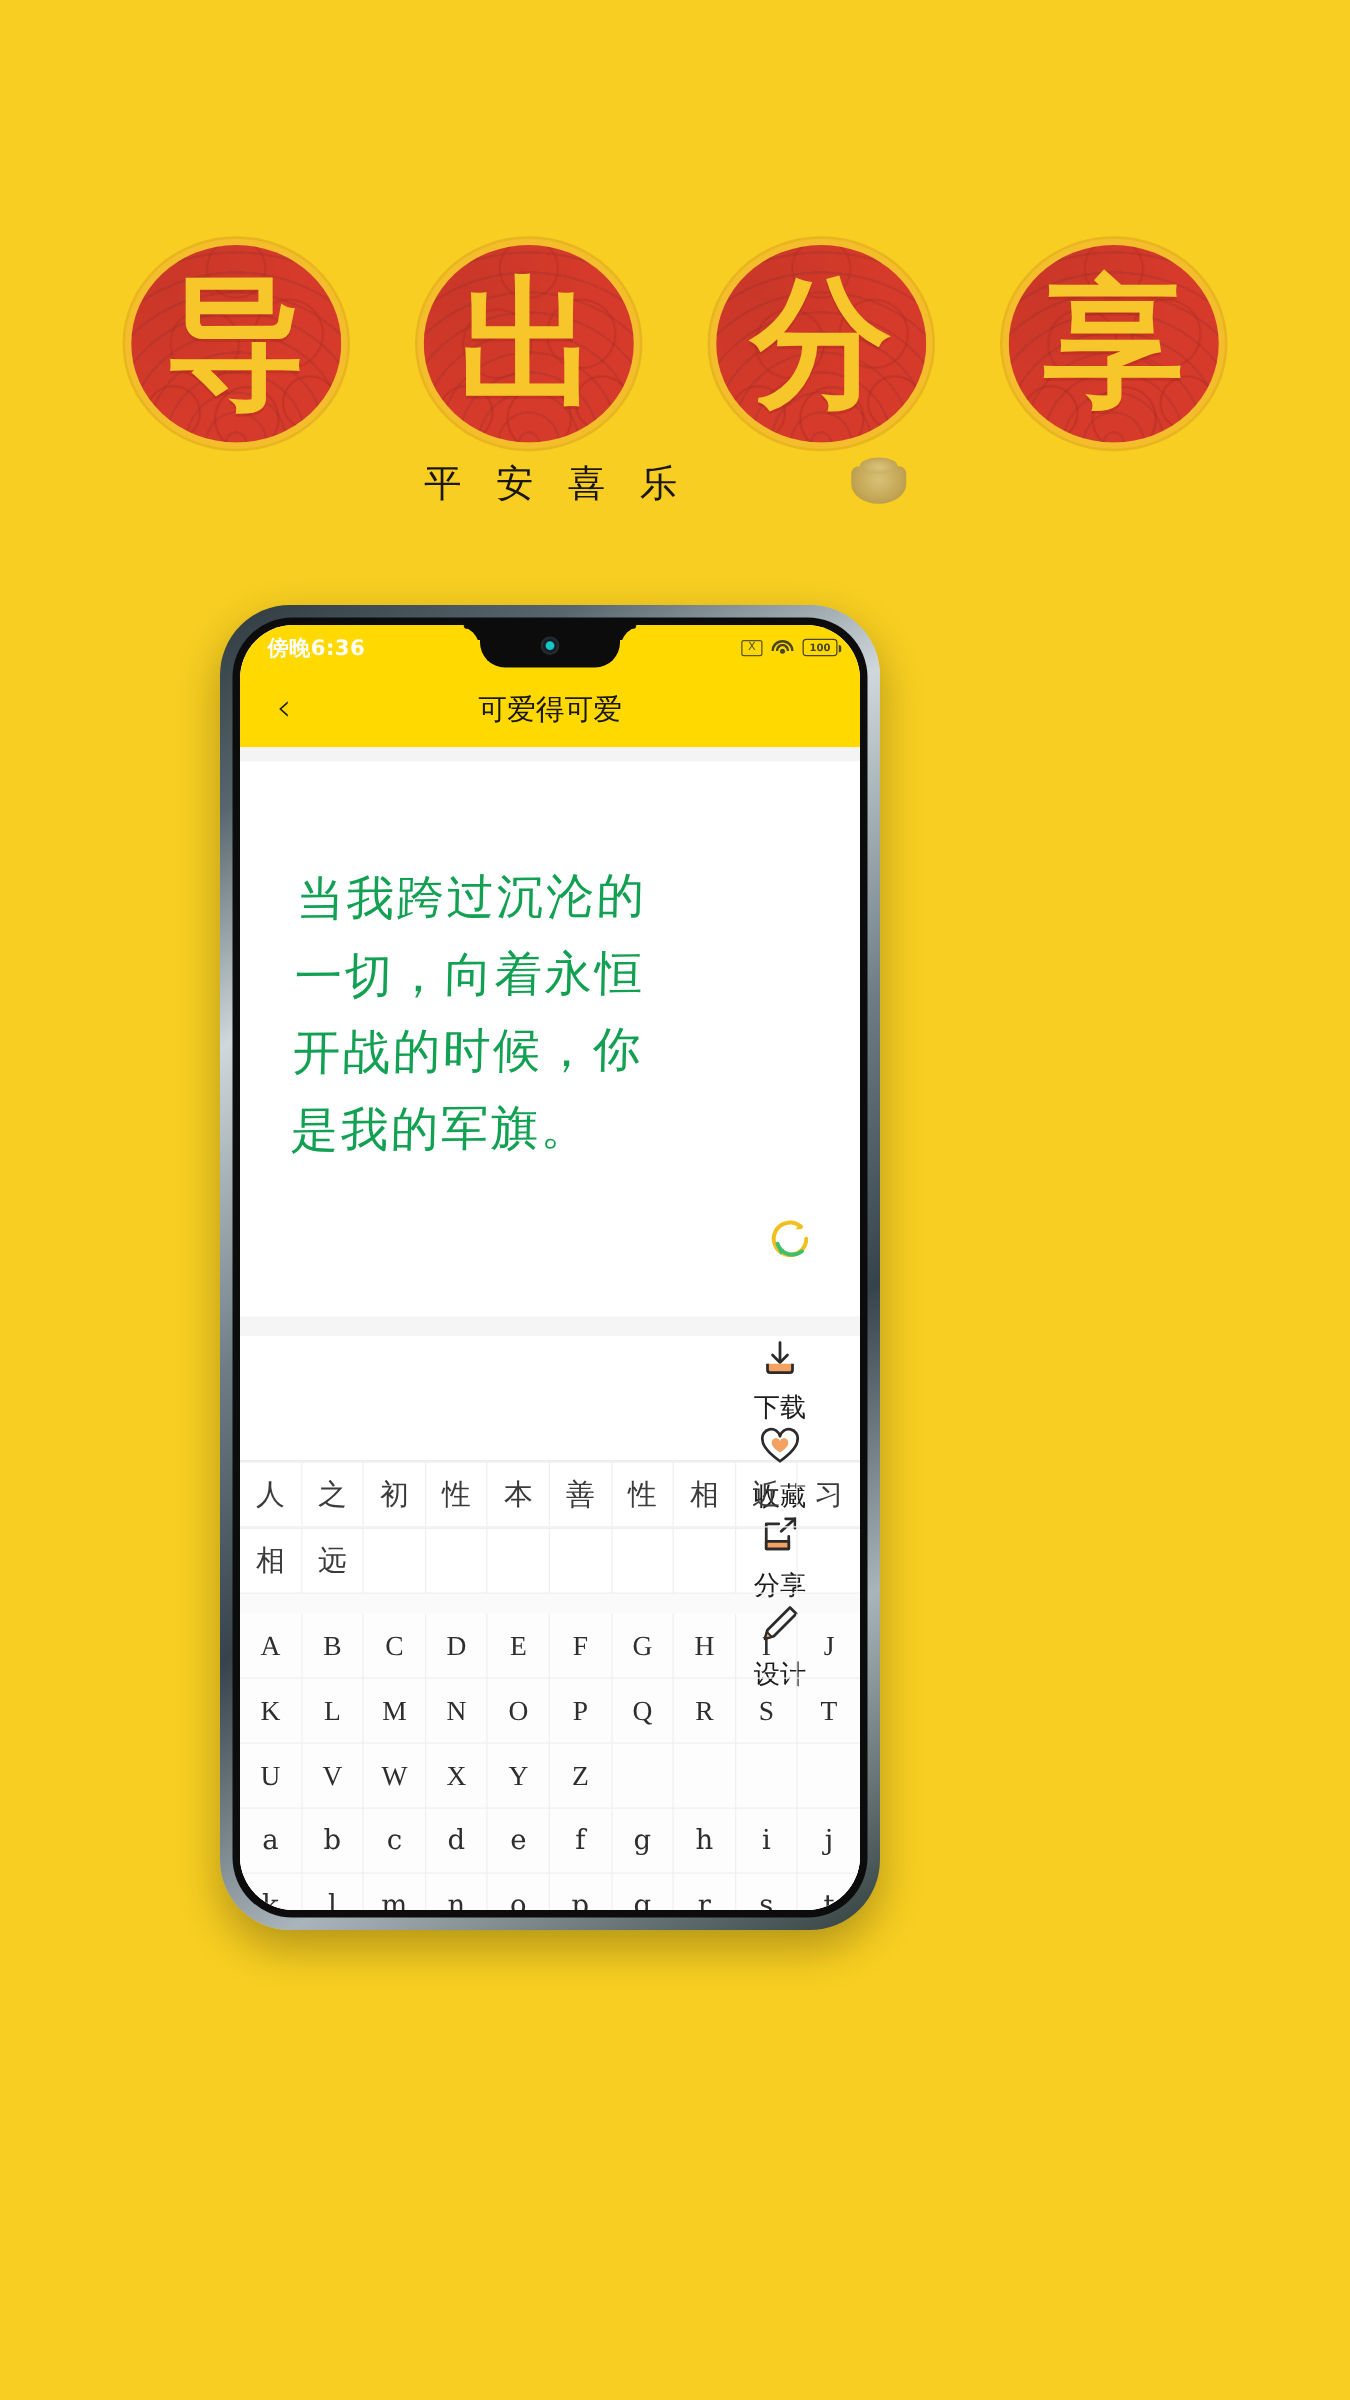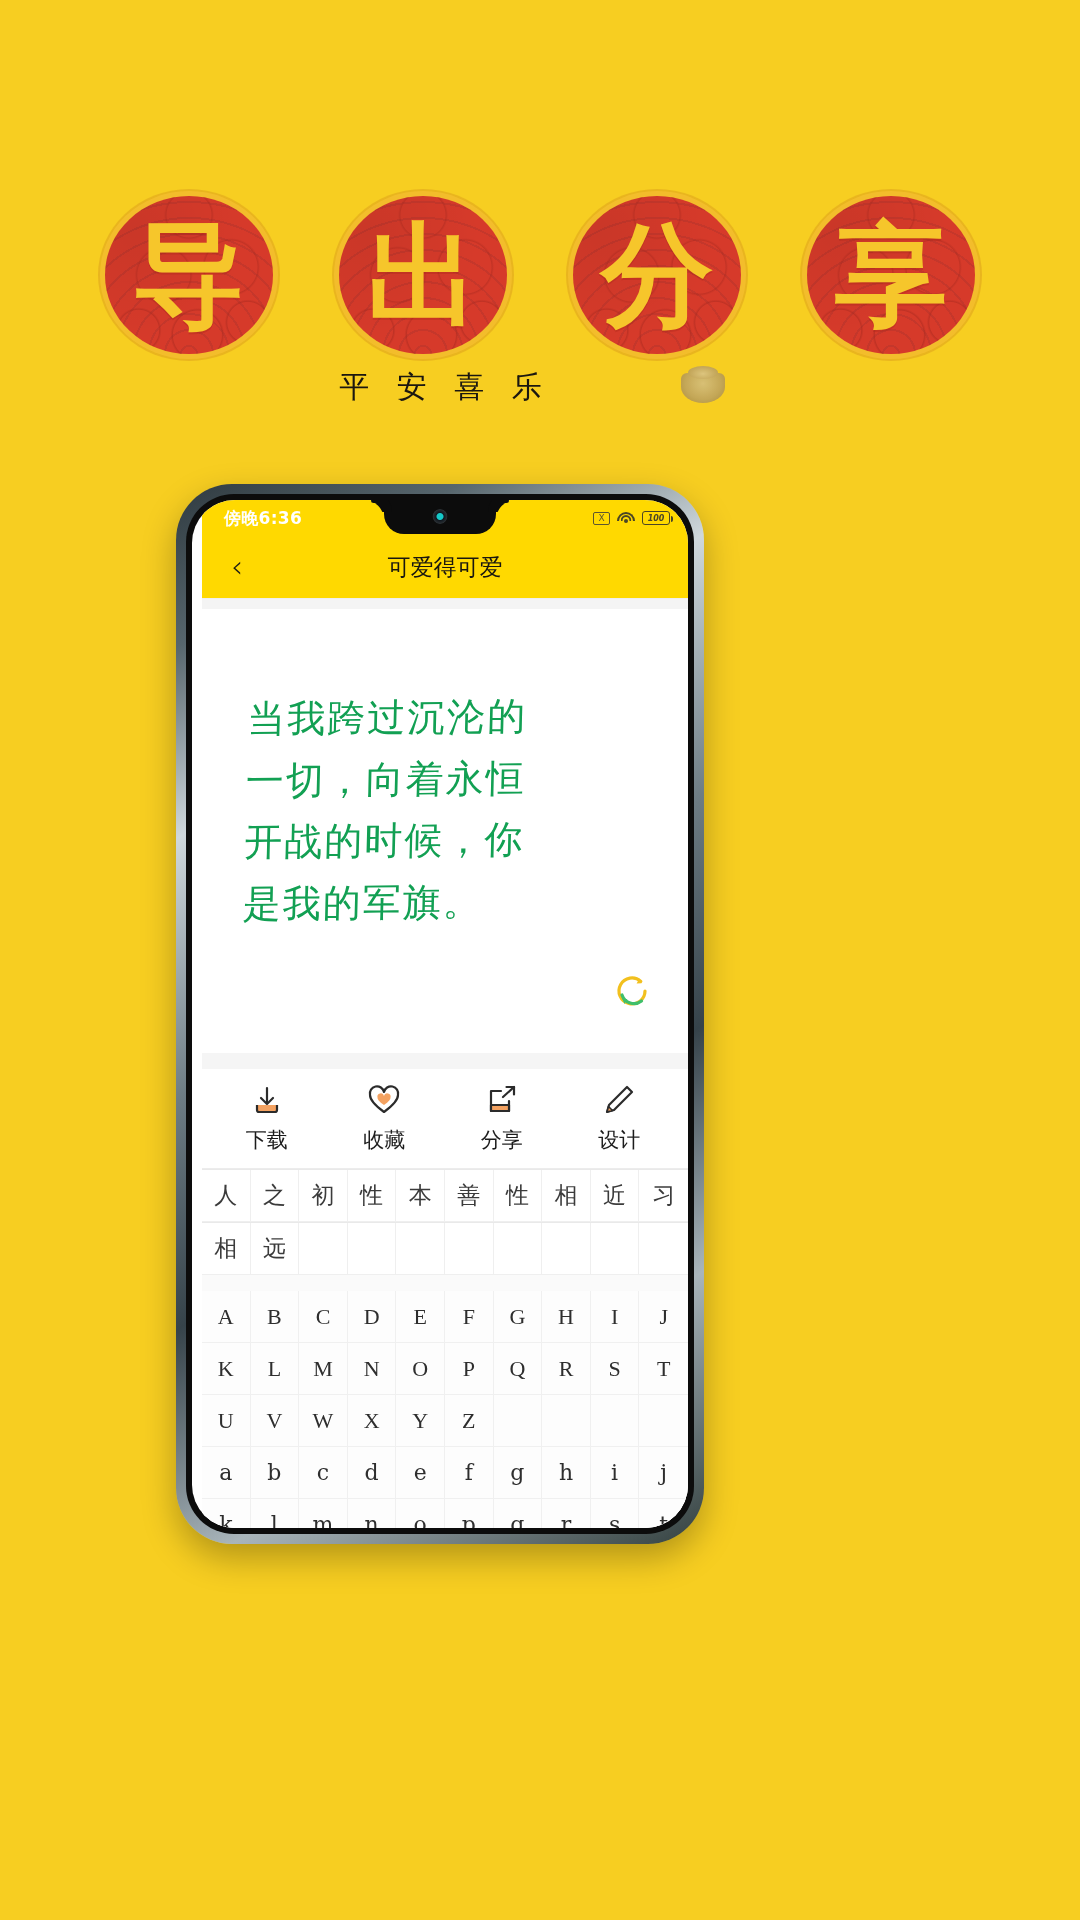--- a/index.html
+++ b/index.html
@@ -97,21 +97,20 @@
     padding:6px;
     position:relative;
     overflow:hidden;
   }
   .screen {
     width:100%; height:100%;
     border-radius:43px;
     background:#ffffff;
     overflow:hidden;
     position:relative;
-    padding-left:10px;
   }
   .notch {
     position:absolute; top:0; left:50%; transform:translateX(-50%);
     width:112px; height:34px; background:#0c0c0c; z-index:30;
     border-radius:0 0 20px 20px;
   }
   .notch::before, .notch::after{
     content:""; position:absolute; top:0; width:20px; height:20px;
     background:transparent;
   }
@@ -142,21 +141,21 @@
     font-family:"DejaVu Sans",sans-serif;line-height:1;
   }
   .ic-wifi { width:18px;height:14px;position:relative; }
   .ic-wifi i { position:absolute; border:2px solid #4a4526; border-bottom:none;
     border-radius:50% 50% 0 0 / 100% 100% 0 0; left:50%; transform:translateX(-50%); }
   .ic-wifi i:nth-child(1){ width:18px;height:9px;top:1px; }
   .ic-wifi i:nth-child(2){ width:11px;height:6px;top:4px; }
   .ic-wifi i:nth-child(3){ width:4px;height:4px;top:8px;border-radius:50%;background:#4a4526;border:none; }
   .ic-batt {
     width:28px;height:14px;border:1.6px solid #4a4526;border-radius:3px;
-    display:flex;align-items:center;justify-content:center;position:relative;font-style:italic;
+    display:flex;align-items:center;justify-content:center;position:relative;
   }
   .ic-batt span{ font-size:8px;color:#4a4526;font-weight:700;font-family:"DejaVu Sans",sans-serif; }
   .ic-batt::after{ content:"";position:absolute;right:-4px;top:4px;width:2.5px;height:6px;background:#4a4526;border-radius:0 2px 2px 0; }
 
   
   .navbar {
     height:62px; background:#FFD900; display:flex; align-items:center;
     position:relative; padding:0 20px;
   }
   .back-chevron {
@@ -192,23 +191,24 @@
   .refresh-btn {
     position:absolute; right:36px; bottom:42px;
     width:40px;height:40px;
   }
   .refresh-btn svg{ display:block; }
 
   .canvas-bottom-strip{ height:16px; background:#f5f5f5; }
 
   
   .actionbar {
-    height:100px; background:#ffffff; display:flex; align-items:center;
+    height:100px; background:#ffffff; display:flex; align-items:flex-end;
     justify-content:space-around; padding:0 10px 0 6px;
     border-bottom:1px solid #ececec;
+    flex-direction:column;
   }
   .action {
     display:flex; flex-direction:column; align-items:center; gap:9px; width:108px;
   }
   .action-label {
     font-size:21px; color:#1c1c1c; font-family:"DejaVu Sans","Liberation Sans",sans-serif;
   }
   .action svg{ display:block; }
 
   

